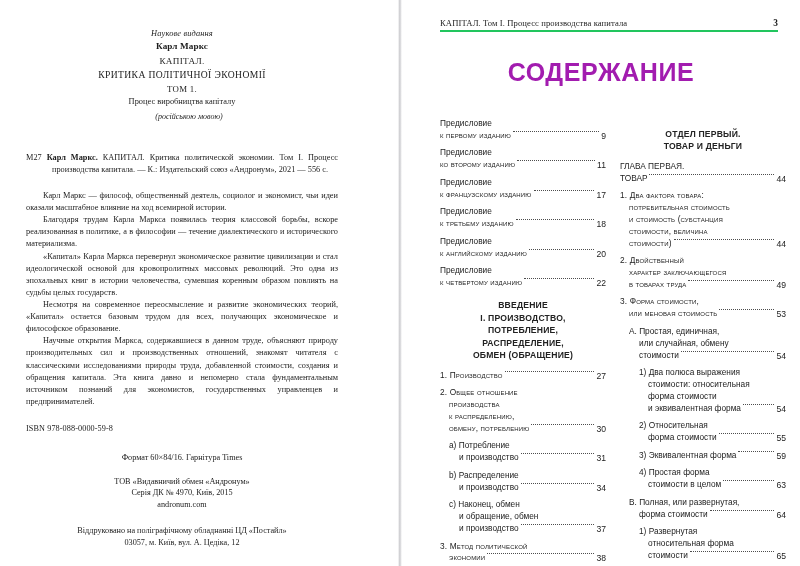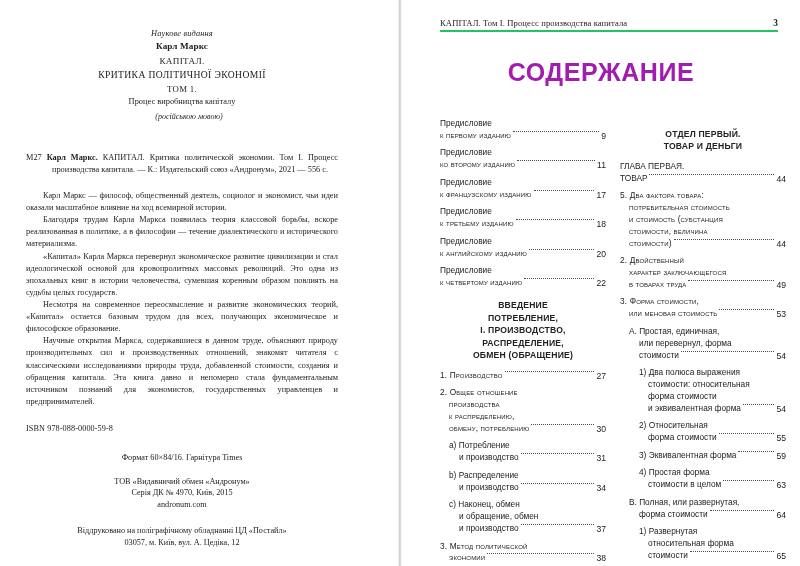--- a/index.html
+++ b/index.html
@@ -289,22 +289,22 @@
                 <span class="pg"></span>
               </div>
               <div class="line">
                 <span class="txt sc">к четвертому изданию</span>
                 <span class="dots"></span>
                 <span class="pg">22</span>
               </div>
             </div>
             <div class="grouphead">
               <div>ВВЕДЕНИЕ</div>
+              <div>I. ПРОИЗВОДСТВО,</div>
               <div>ПОТРЕБЛЕНИЕ,</div>
-              <div>I. ПРОИЗВОДСТВО,</div>
               <div>РАСПРЕДЕЛЕНИЕ,</div>
               <div>ОБМЕН (ОБРАЩЕНИЕ)</div>
             </div>
             <div class="entry">
               <div class="line">
                 <span class="txt sc">1. Производство</span>
                 <span class="dots"></span>
                 <span class="pg">27</span>
               </div>
             </div>
@@ -396,21 +396,21 @@
                 <span class="pg"></span>
               </div>
               <div class="line">
                 <span class="txt">ТОВАР</span>
                 <span class="dots"></span>
                 <span class="pg">44</span>
               </div>
             </div>
             <div class="entry">
               <div class="line nodots">
-                <span class="txt sc">5. Два фактора товара:</span>
+                <span class="txt sc">1. Два фактора товара:</span>
                 <span class="dots"></span>
                 <span class="pg"></span>
               </div>
               <div class="line nodots ind1">
                 <span class="txt sc">потребительная стоимость</span>
                 <span class="dots"></span>
                 <span class="pg"></span>
               </div>
               <div class="line nodots ind1">
                 <span class="txt sc">и стоимость (субстанция</span>
@@ -457,21 +457,21 @@
                 <span class="pg">53</span>
               </div>
             </div>
             <div class="entry">
               <div class="line nodots ind1">
                 <span class="txt">A. Простая, единичная,</span>
                 <span class="dots"></span>
                 <span class="pg"></span>
               </div>
               <div class="line nodots ind2">
-                <span class="txt">или перевернул, форма</span>
+                <span class="txt">или случайная, обмену</span>
                 <span class="dots"></span>
                 <span class="pg"></span>
               </div>
               <div class="line ind2">
                 <span class="txt">стоимости</span>
                 <span class="dots"></span>
                 <span class="pg">54</span>
               </div>
             </div>
             <div class="entry">

